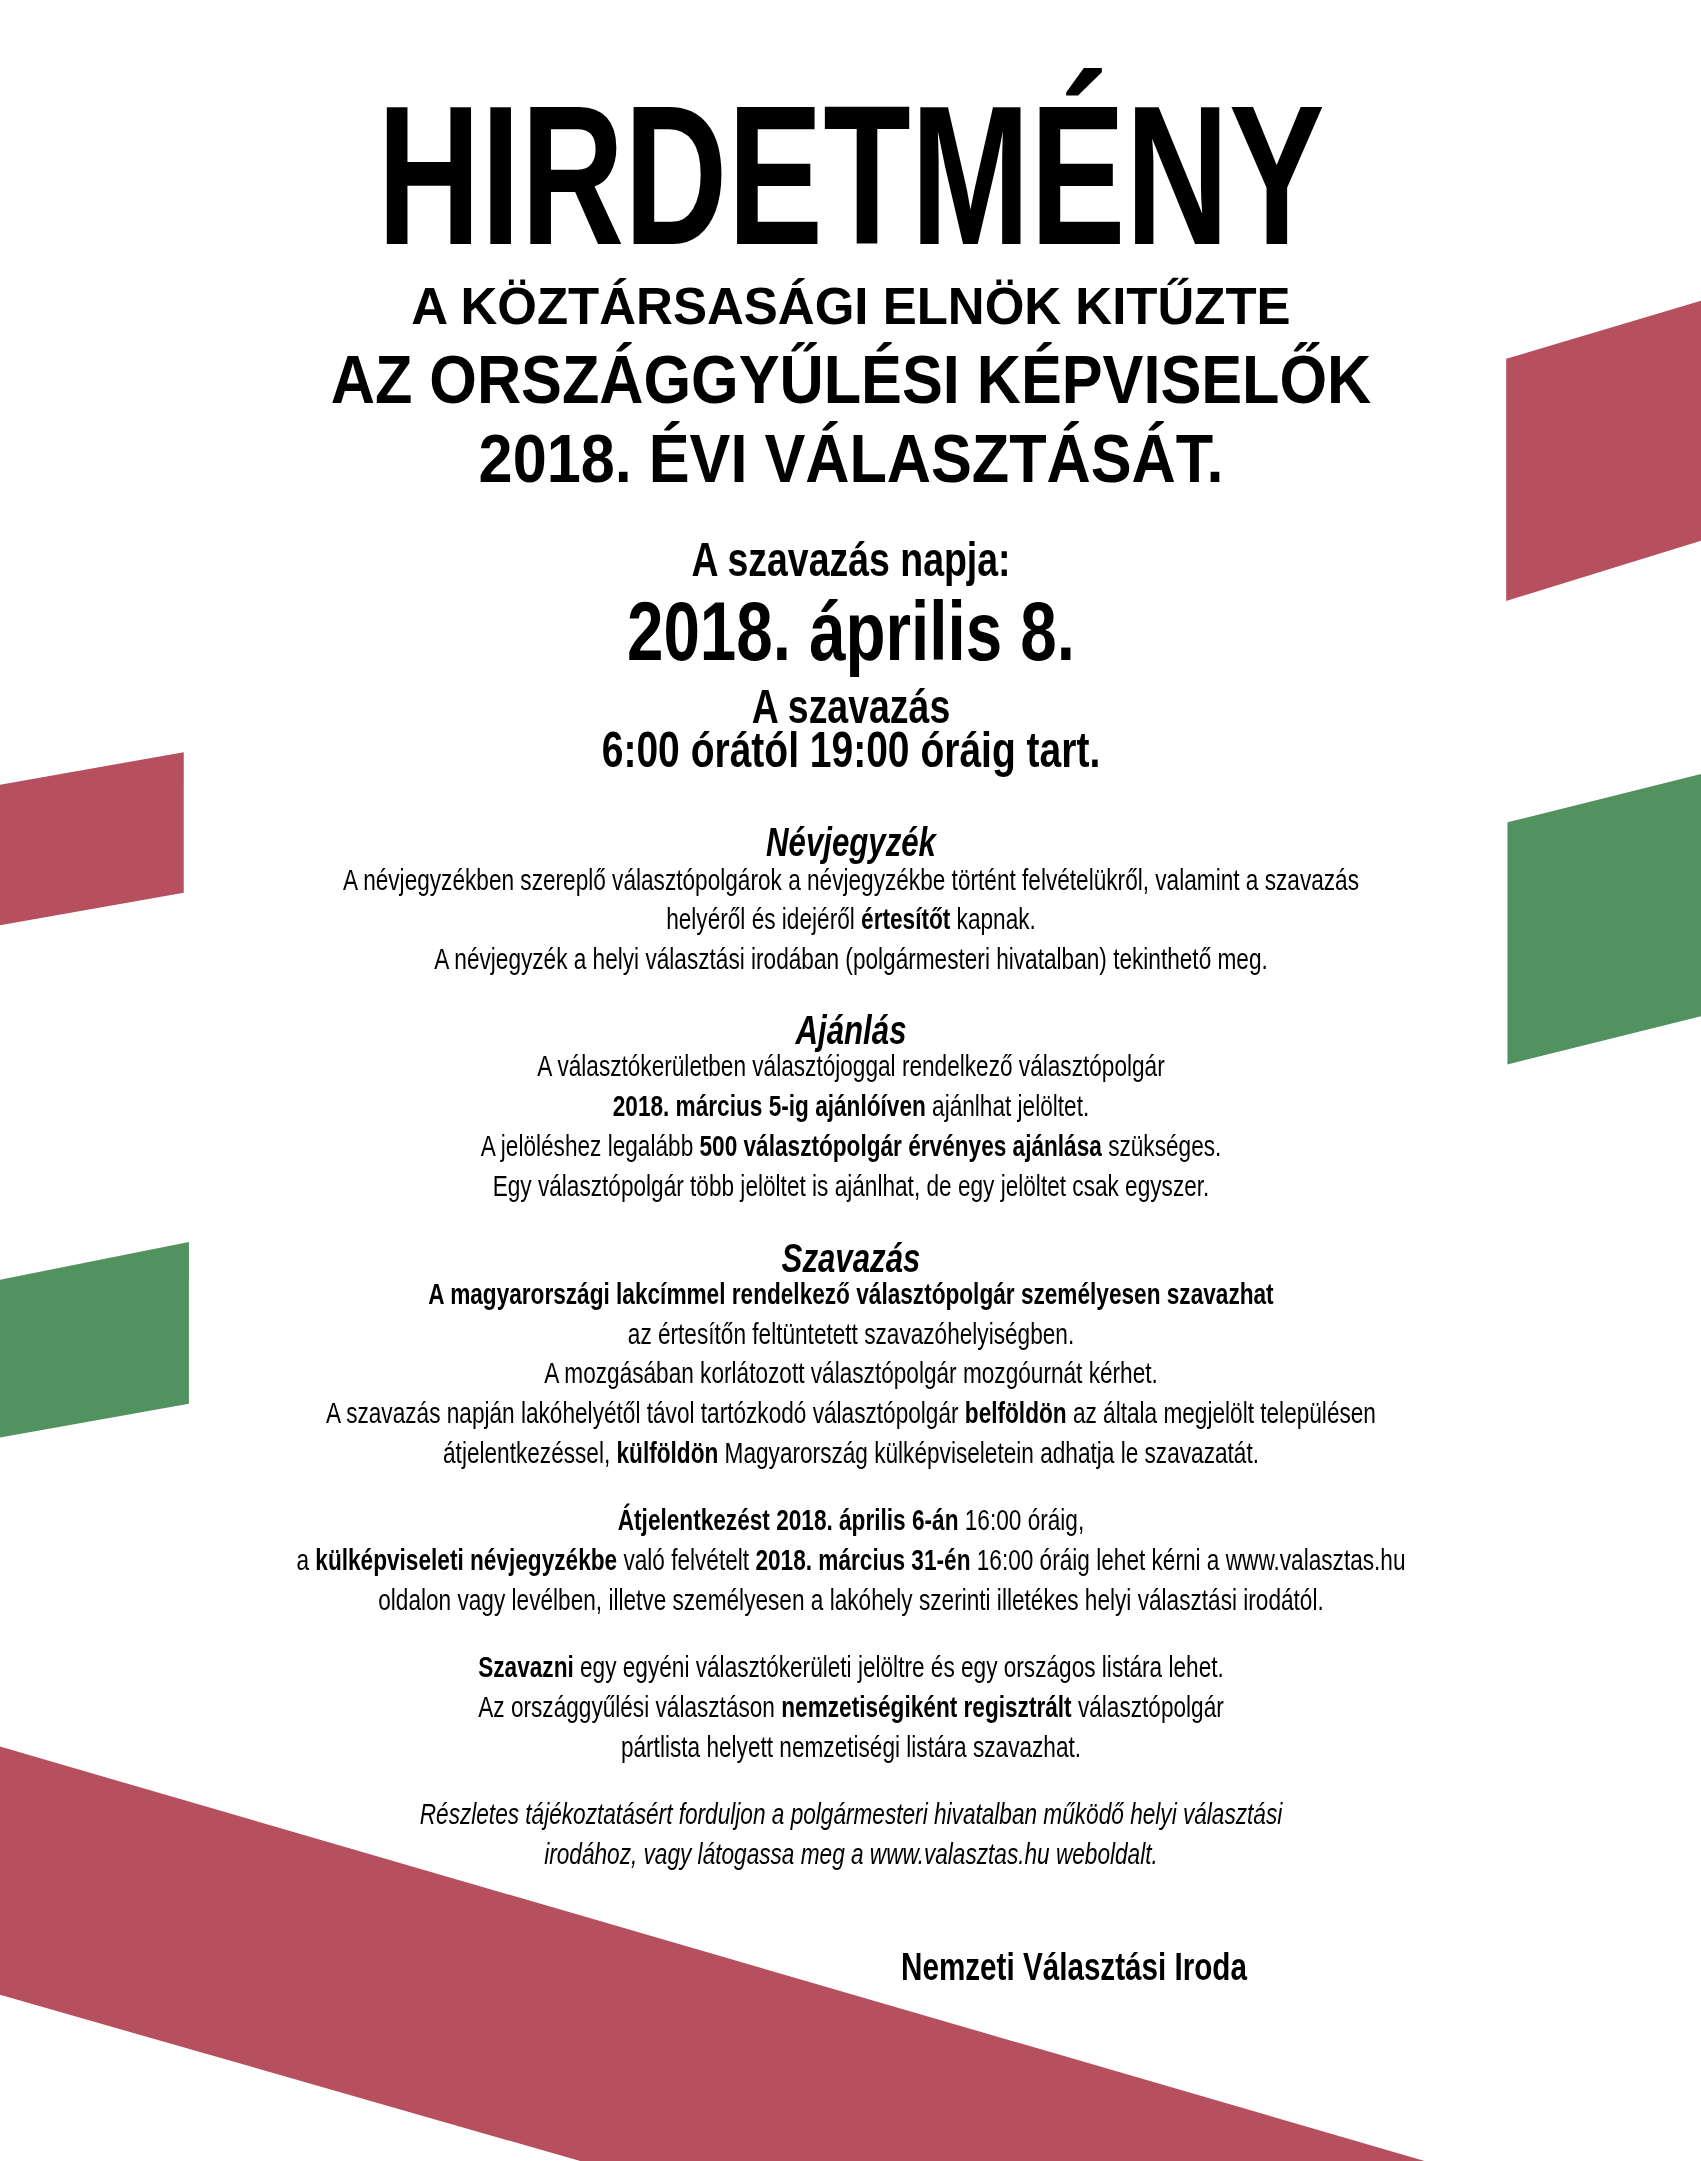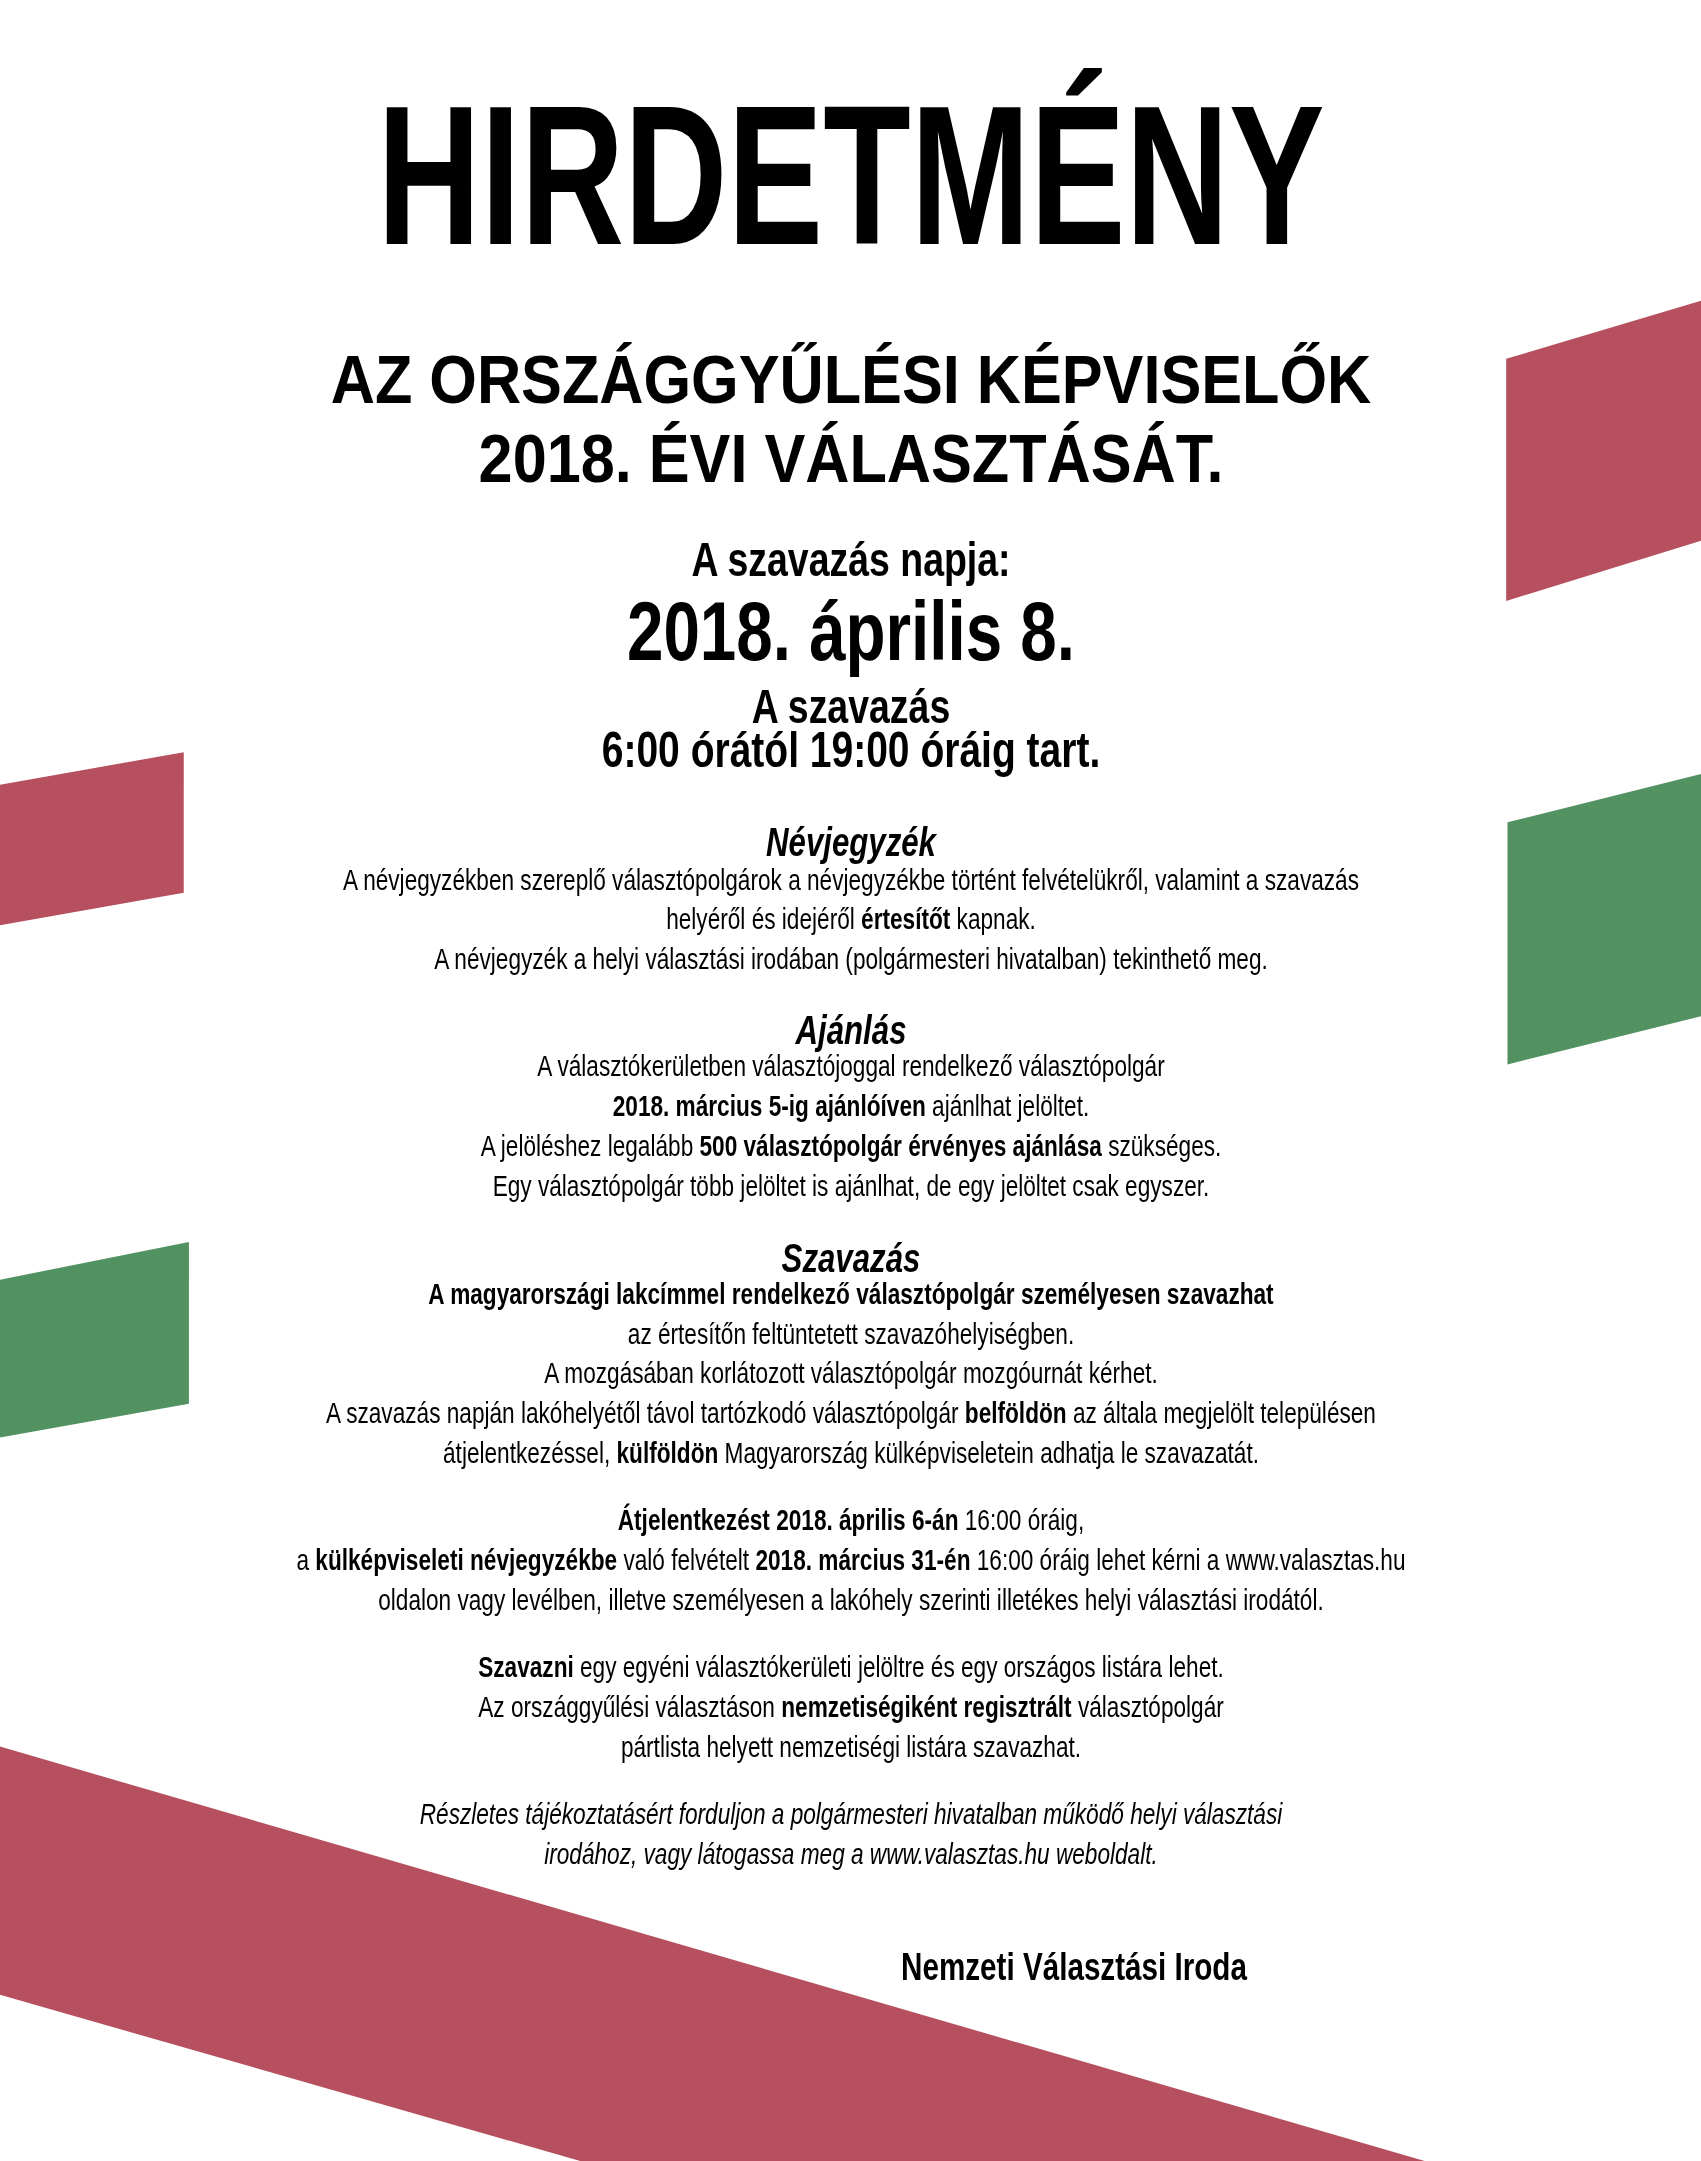--- a/index.html
+++ b/index.html
@@ -47,20 +47,21 @@
     <polygon points="3484,830 3937,695 3937,1250 3484,1390" fill="#b64f5e"></polygon>
     <polygon points="3487,1902 3937,1790 3937,2350 3487,2462" fill="#529160"></polygon>
     <polygon points="0,1815 425,1740 425,2065 0,2140" fill="#b64f5e"></polygon>
     <polygon points="0,2960 437,2873 437,3247 0,3325" fill="#529160"></polygon>
     <polygon points="0,4040 3937,5185 3937,5512 3134,5512 0,4614" fill="#b64f5e"></polygon>
     <polygon points="0,5157 1240,5512 0,5512" fill="#529160"></polygon>
   </svg>
 
   <div class="ln title">HIRDETMÉNY</div>
 
+  <div class="ln sub1">A KÖZTÁRSASÁGI ELNÖK KITŰZTE</div>
   <div class="ln sub2">AZ ORSZÁGGYŰLÉSI KÉPVISELŐK</div>
   <div class="ln sub3">2018. ÉVI VÁLASZTÁSÁT.</div>
 
   <div class="ln napja">A szavazás napja:</div>
   <div class="ln bigdate">2018. április 8.</div>
   <div class="ln szav1">A szavazás</div>
   <div class="ln hours">6:00 órától 19:00 óráig tart.</div>
 
   <div class="ln sechead h-nev">Névjegyzék</div>
   <div class="ln body nev1"><span>A névjegyzékben szereplő választópolgárok a névjegyzékbe történt felvételükről, valamint a szavazás</span></div>

